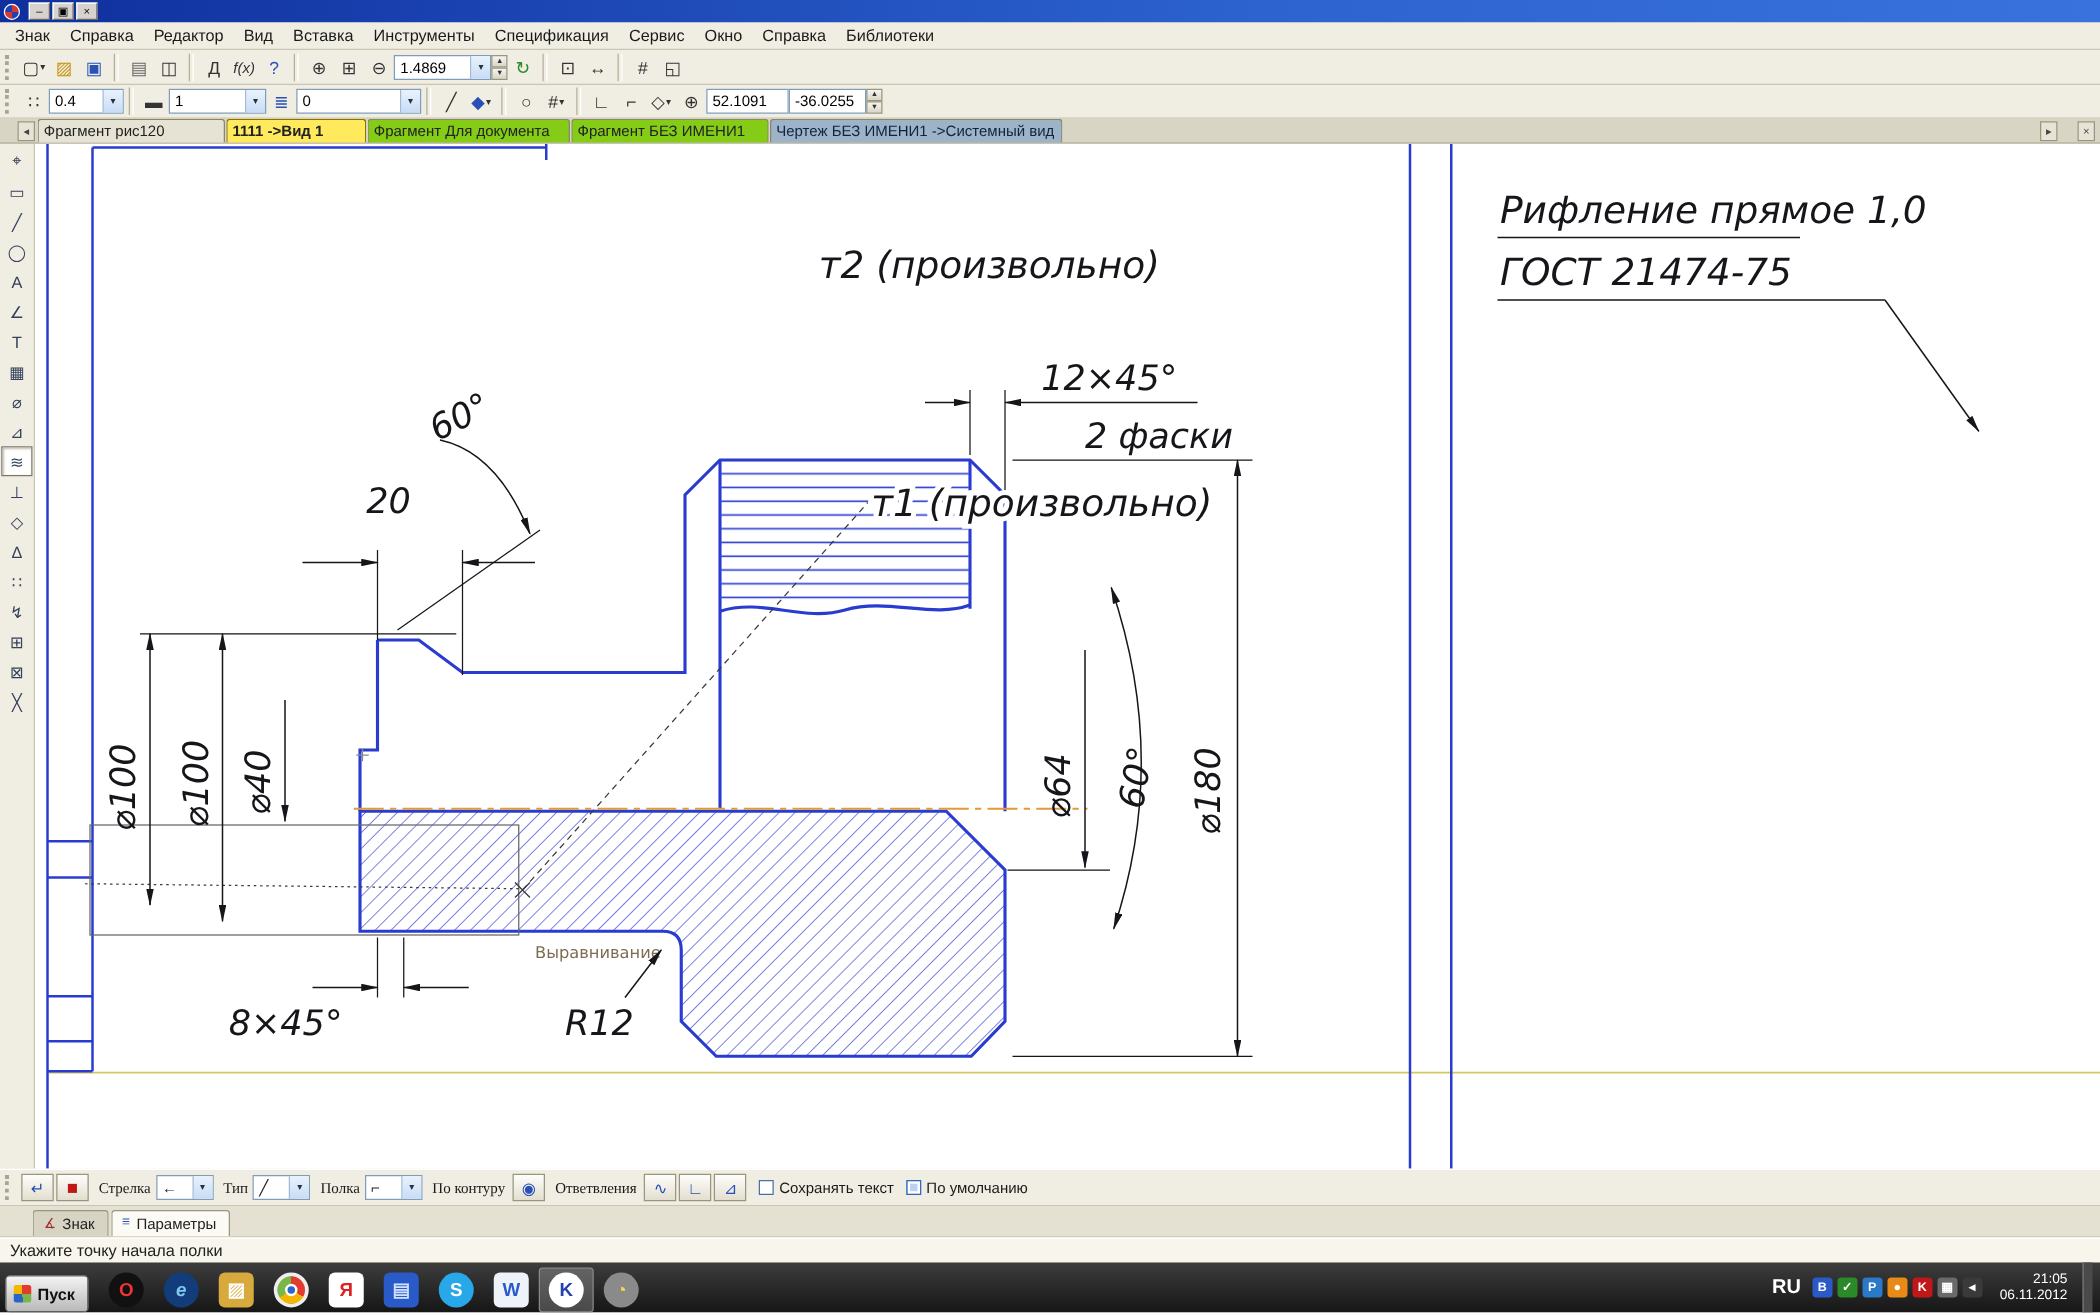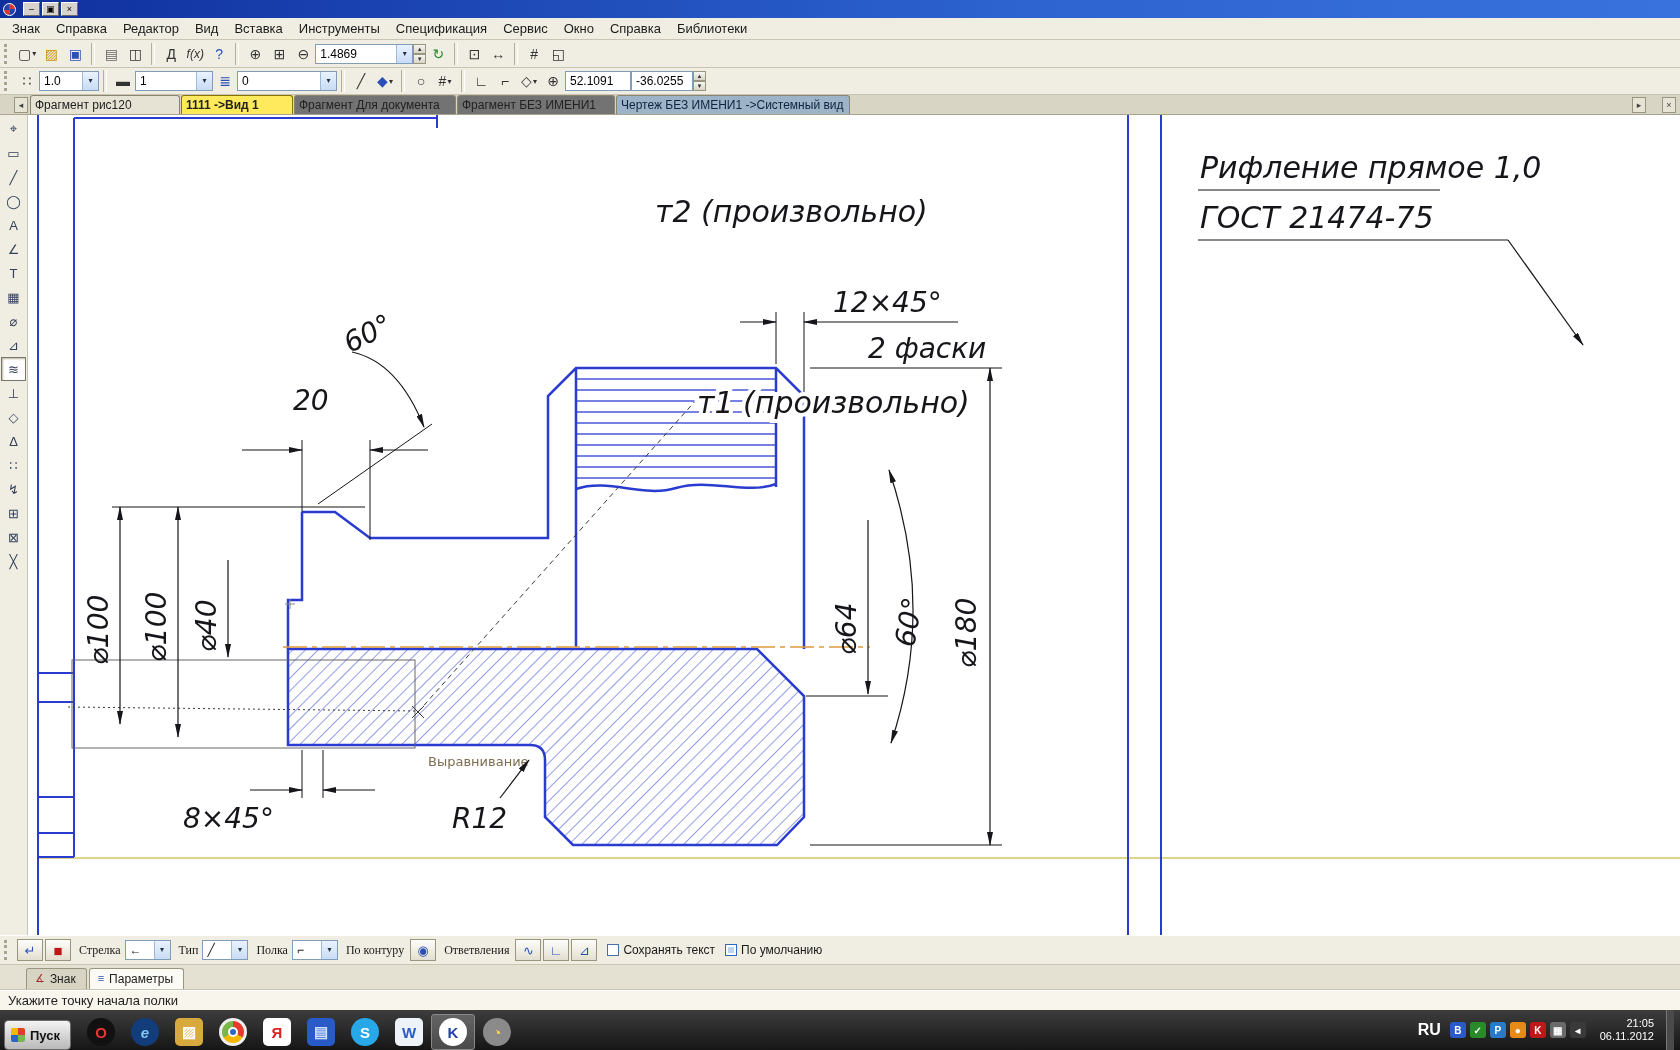--- a/index.html
+++ b/index.html
@@ -46,21 +46,21 @@
   .fxbtn { font-style:italic; font-size:12px; }
 
   
   .tabbar { height:20px; background:#d9d5c4; display:flex; align-items:flex-end; border-bottom:1px solid #a9a490; }
   .tab-scroll { width:14px; height:16px; margin:0 2px 1px 14px; background:#e7e4d6; border:1px solid #9a957f;
     font-size:9px; line-height:14px; text-align:center; color:#444; }
   .doctab { height:19px; border:1px solid #8a8570; border-bottom:none; border-radius:3px 3px 0 0;
     font-size:12px; padding:2px 8px 0 4px; margin-right:1px; white-space:nowrap; overflow:hidden; color:#222; }
   .doctab.t-plain  { background:#e6e3d5; }
   .doctab.t-active { background:#ffe95c; font-weight:bold; border-color:#8a7400; }
-  .doctab.t-warm   { background:#737373; }
+  .doctab.t-warm   { background:#84cc16; }
   .doctab.t-blue   { background:#9db3c7; color:#10233f; }
   .tab-right { margin-left:auto; display:flex; align-items:center; }
 
   
   .main { flex:1; display:flex; min-height:0; }
   .lefttools { width:28px; background:#f0eee3; border-right:1px solid #c9c5b2; display:flex; flex-direction:column; align-items:center; padding-top:2px; }
   .ltool { width:25px; height:24px; display:flex; align-items:center; justify-content:center;
     font-size:13px; color:#35415a; border:1px solid transparent; }
   .ltool.pressed { background:#fff; border-color:#7b766a; box-shadow:inset 1px 1px 2px #b9b5a4; }
   .drawing { flex:1; background:#fff; position:relative; overflow:hidden; }
@@ -171,21 +171,21 @@
     <span class="sep"></span>
     <div class="tb-btn">
         <span>⊕</span>
       </div>
     <div class="tb-btn">
         <span>⊞</span>
       </div>
     <div class="tb-btn">
         <span>⊖</span>
       </div>
-    <div class="combo" style="width:98px">
+    <div class="combo" style="width:78px">
       <span class="val">1.4869</span>
       <span class="da">▾</span>
     </div>
     <div class="spin">
         <span>▲</span>
         <span>▼</span>
       </div>
     <div class="tb-btn">
         <span class="g-green">↻</span>
       </div>
@@ -204,21 +204,21 @@
         <span>◱</span>
       </div>
   </div>
 
   <div class="toolbar tb2">
     <div class="grip"></div>
     <div class="tb-btn">
         <span>∷</span>
       </div>
     <div class="combo" style="width:60px">
-      <span class="val">1.0</span>
+      <span class="val">0.4</span>
       <span class="da">▾</span>
     </div>
     <span class="sep"></span>
     <div class="tb-btn">
         <span>▬</span>
       </div>
     <div class="combo" style="width:78px">
       <span class="val">1</span>
       <span class="da">▾</span>
     </div>

